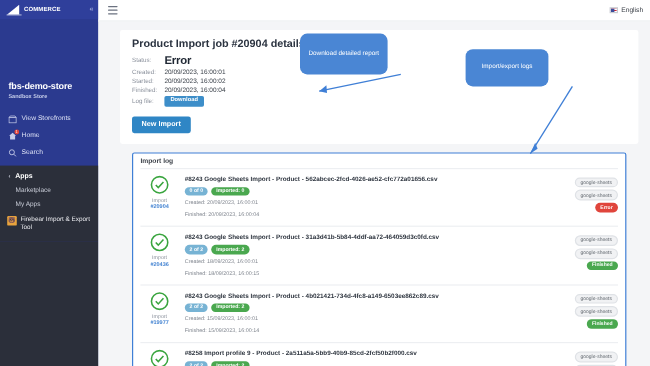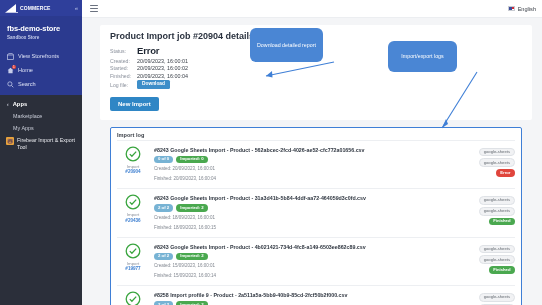--- a/index.html
+++ b/index.html
@@ -14,21 +14,21 @@
   
   .sidebar { width: 82px; height: 305px; background: #2b3a8f; flex: 0 0 82px; position: relative; }
   .sb-logo-row {
     height: 16px; display: flex; align-items: center; justify-content: space-between;
     padding: 0 4px 0 5px; background: #2f3f9b;
   }
   .sb-logo { display: flex; align-items: center; gap: 1px; }
   .sb-logo svg { display: block; }
   .sb-logo-text { color: #ffffff; font-size: 5px; font-weight: bold; letter-spacing: .1px; }
   .sb-collapse { color: #b9c2e8; font-size: 6px; line-height: 1; }
-  .sb-store { padding: 8px 7px 2px 7px; }
+  .sb-store { padding: 8px 7px 2px 7px; margin-top: 43px; }
   .sb-store-name { color: #ffffff; font-size: 7.5px; font-weight: bold; letter-spacing: -.1px; }
   .sb-store-sub { color: #c3cbe9; font-size: 4.6px; font-weight: bold; margin-top: 2px; }
   .sb-nav { margin-top: 7px; }
   .sb-item {
     display: flex; align-items: center; gap: 4px;
     padding: 3.5px 7px; color: #dbe0f4; font-size: 5.6px; position: relative;
   }
   .sb-ico { width: 7px; height: 7px; display: flex; align-items: center; justify-content: center; position: relative; }
   .sb-ico svg { display: block; }
   .sb-badge {

